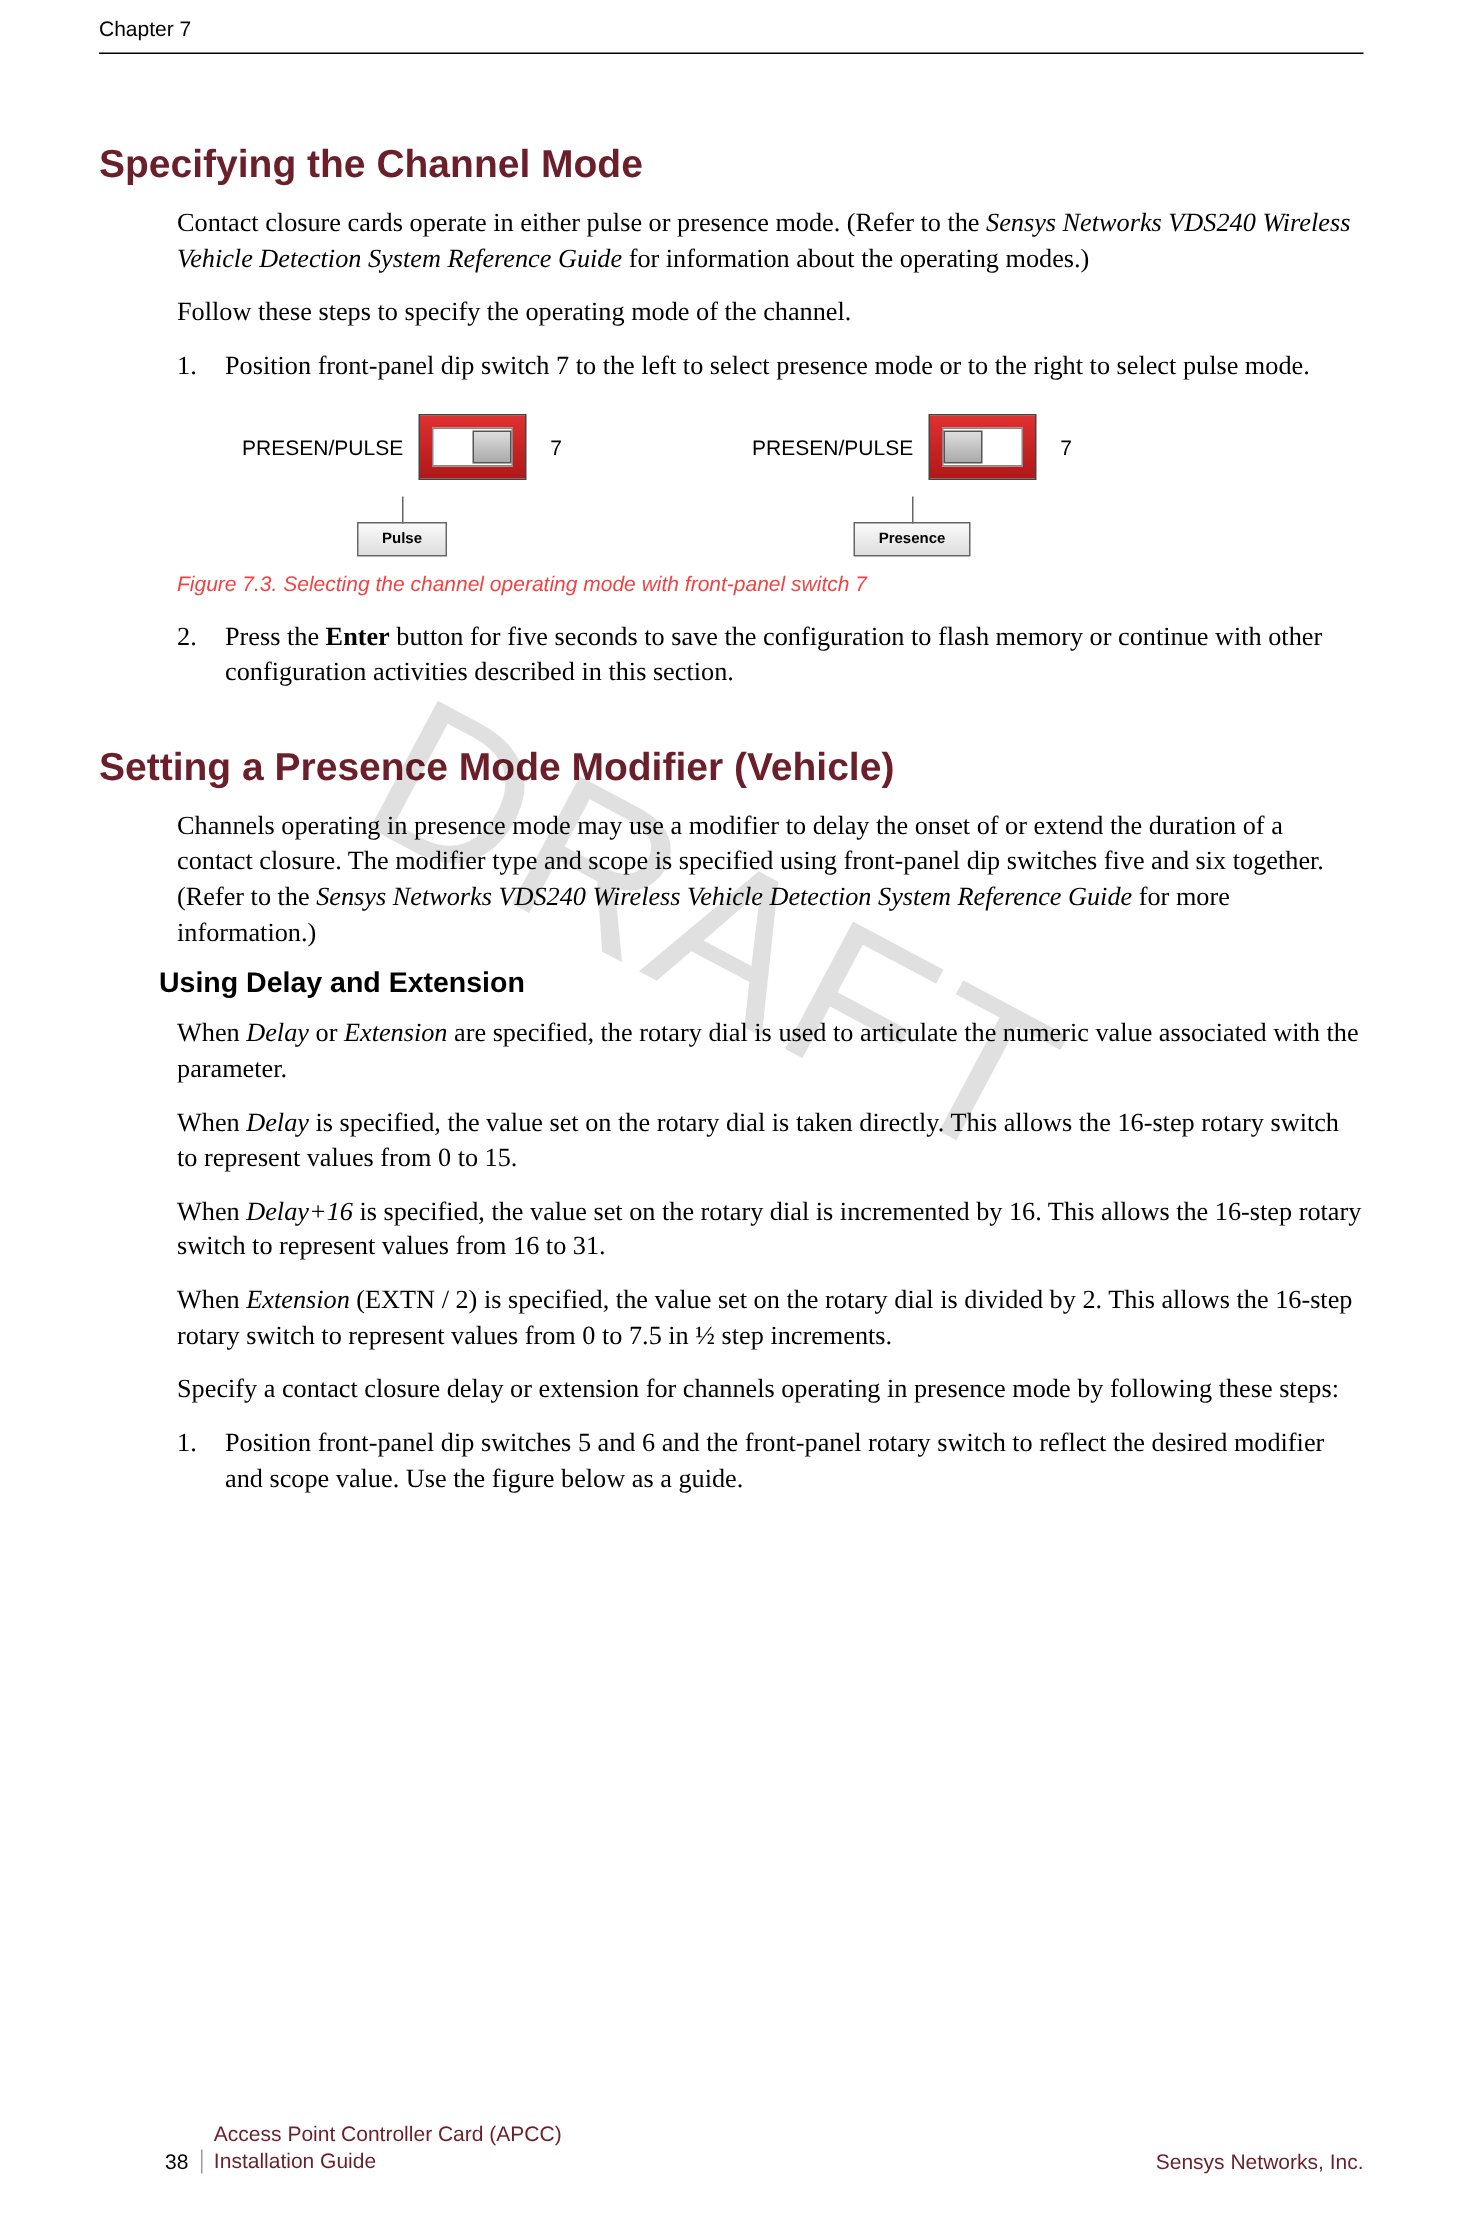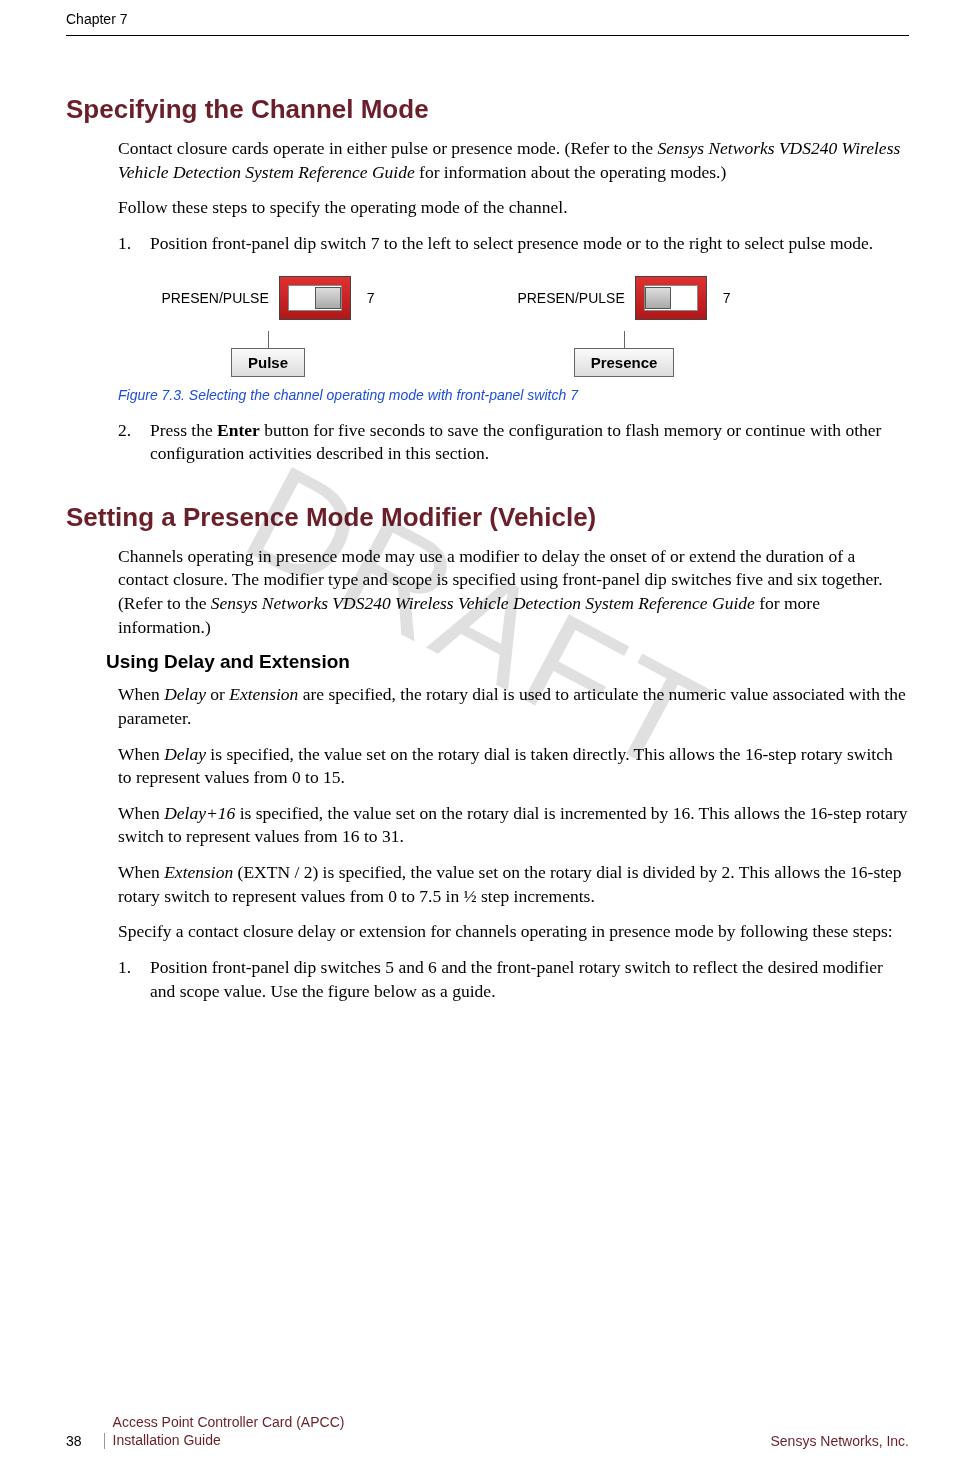--- a/index.html
+++ b/index.html
@@ -61,29 +61,29 @@
     font-size: 17.5px;
     line-height: 1.35;
   }
   .list-num {
     min-width: 32px;
   }
   .caption {
     font-family: 'Helvetica Neue', Arial, sans-serif;
     font-style: italic;
     font-size: 14px;
-    color: #1d4ed8;
+    color: #ef4444;
     margin: 10px 0 16px 0;
   }
   .figure-wrap {
     margin: 8px 0 4px 0;
   }
   .dip-row {
     display: flex;
-    gap: 56px;
+    gap: 40px;
     align-items: flex-end;
   }
   .dip-unit { display: flex; flex-direction: column; align-items: center; width: 300px; }
   .dip-top { display: flex; align-items: center; gap: 10px; height: 60px; }
   .dip-label {
     font-family: Arial, sans-serif;
     font-size: 14px;
     color: #000;
     white-space: nowrap;
   }
@@ -118,21 +118,21 @@
     color: #000;
     margin-left: 6px;
   }
   .tag-box {
     margin-top: 20px;
     border: 1px solid #666;
     background: linear-gradient(#fafafa, #ddd);
     padding: 5px 16px;
     font-family: Arial, sans-serif;
     font-weight: bold;
-    font-size: 15px;
+    font-size: 10px;
     position: relative;
   }
   .tag-box::before {
     content: "";
     position: absolute;
     top: -18px;
     left: 50%;
     width: 1px;
     height: 18px;
     background: #666;
@@ -156,21 +156,21 @@
     right: 0;
     padding: 0 66px;
     font-family: 'Helvetica Neue', Arial, sans-serif;
     font-size: 14px;
     color: #6b1f2a;
     display: flex;
     justify-content: space-between;
     align-items: flex-end;
   }
   .footer-left { display: flex; align-items: flex-end; gap: 8px; }
-  .page-num { color: #000; border-right: 1px solid #999; padding-right: 22px; }
+  .page-num { color: #000; border-right: 1px solid #999; padding-right: 8px; margin-left: 44px; }
   .footer-title { line-height: 1.25; }
 </style>
 </head>
 <body>
 
 <div class="header">Chapter 7</div>
 <hr class="hr-line">
 
 <div class="watermark">DRAFT</div>
 

